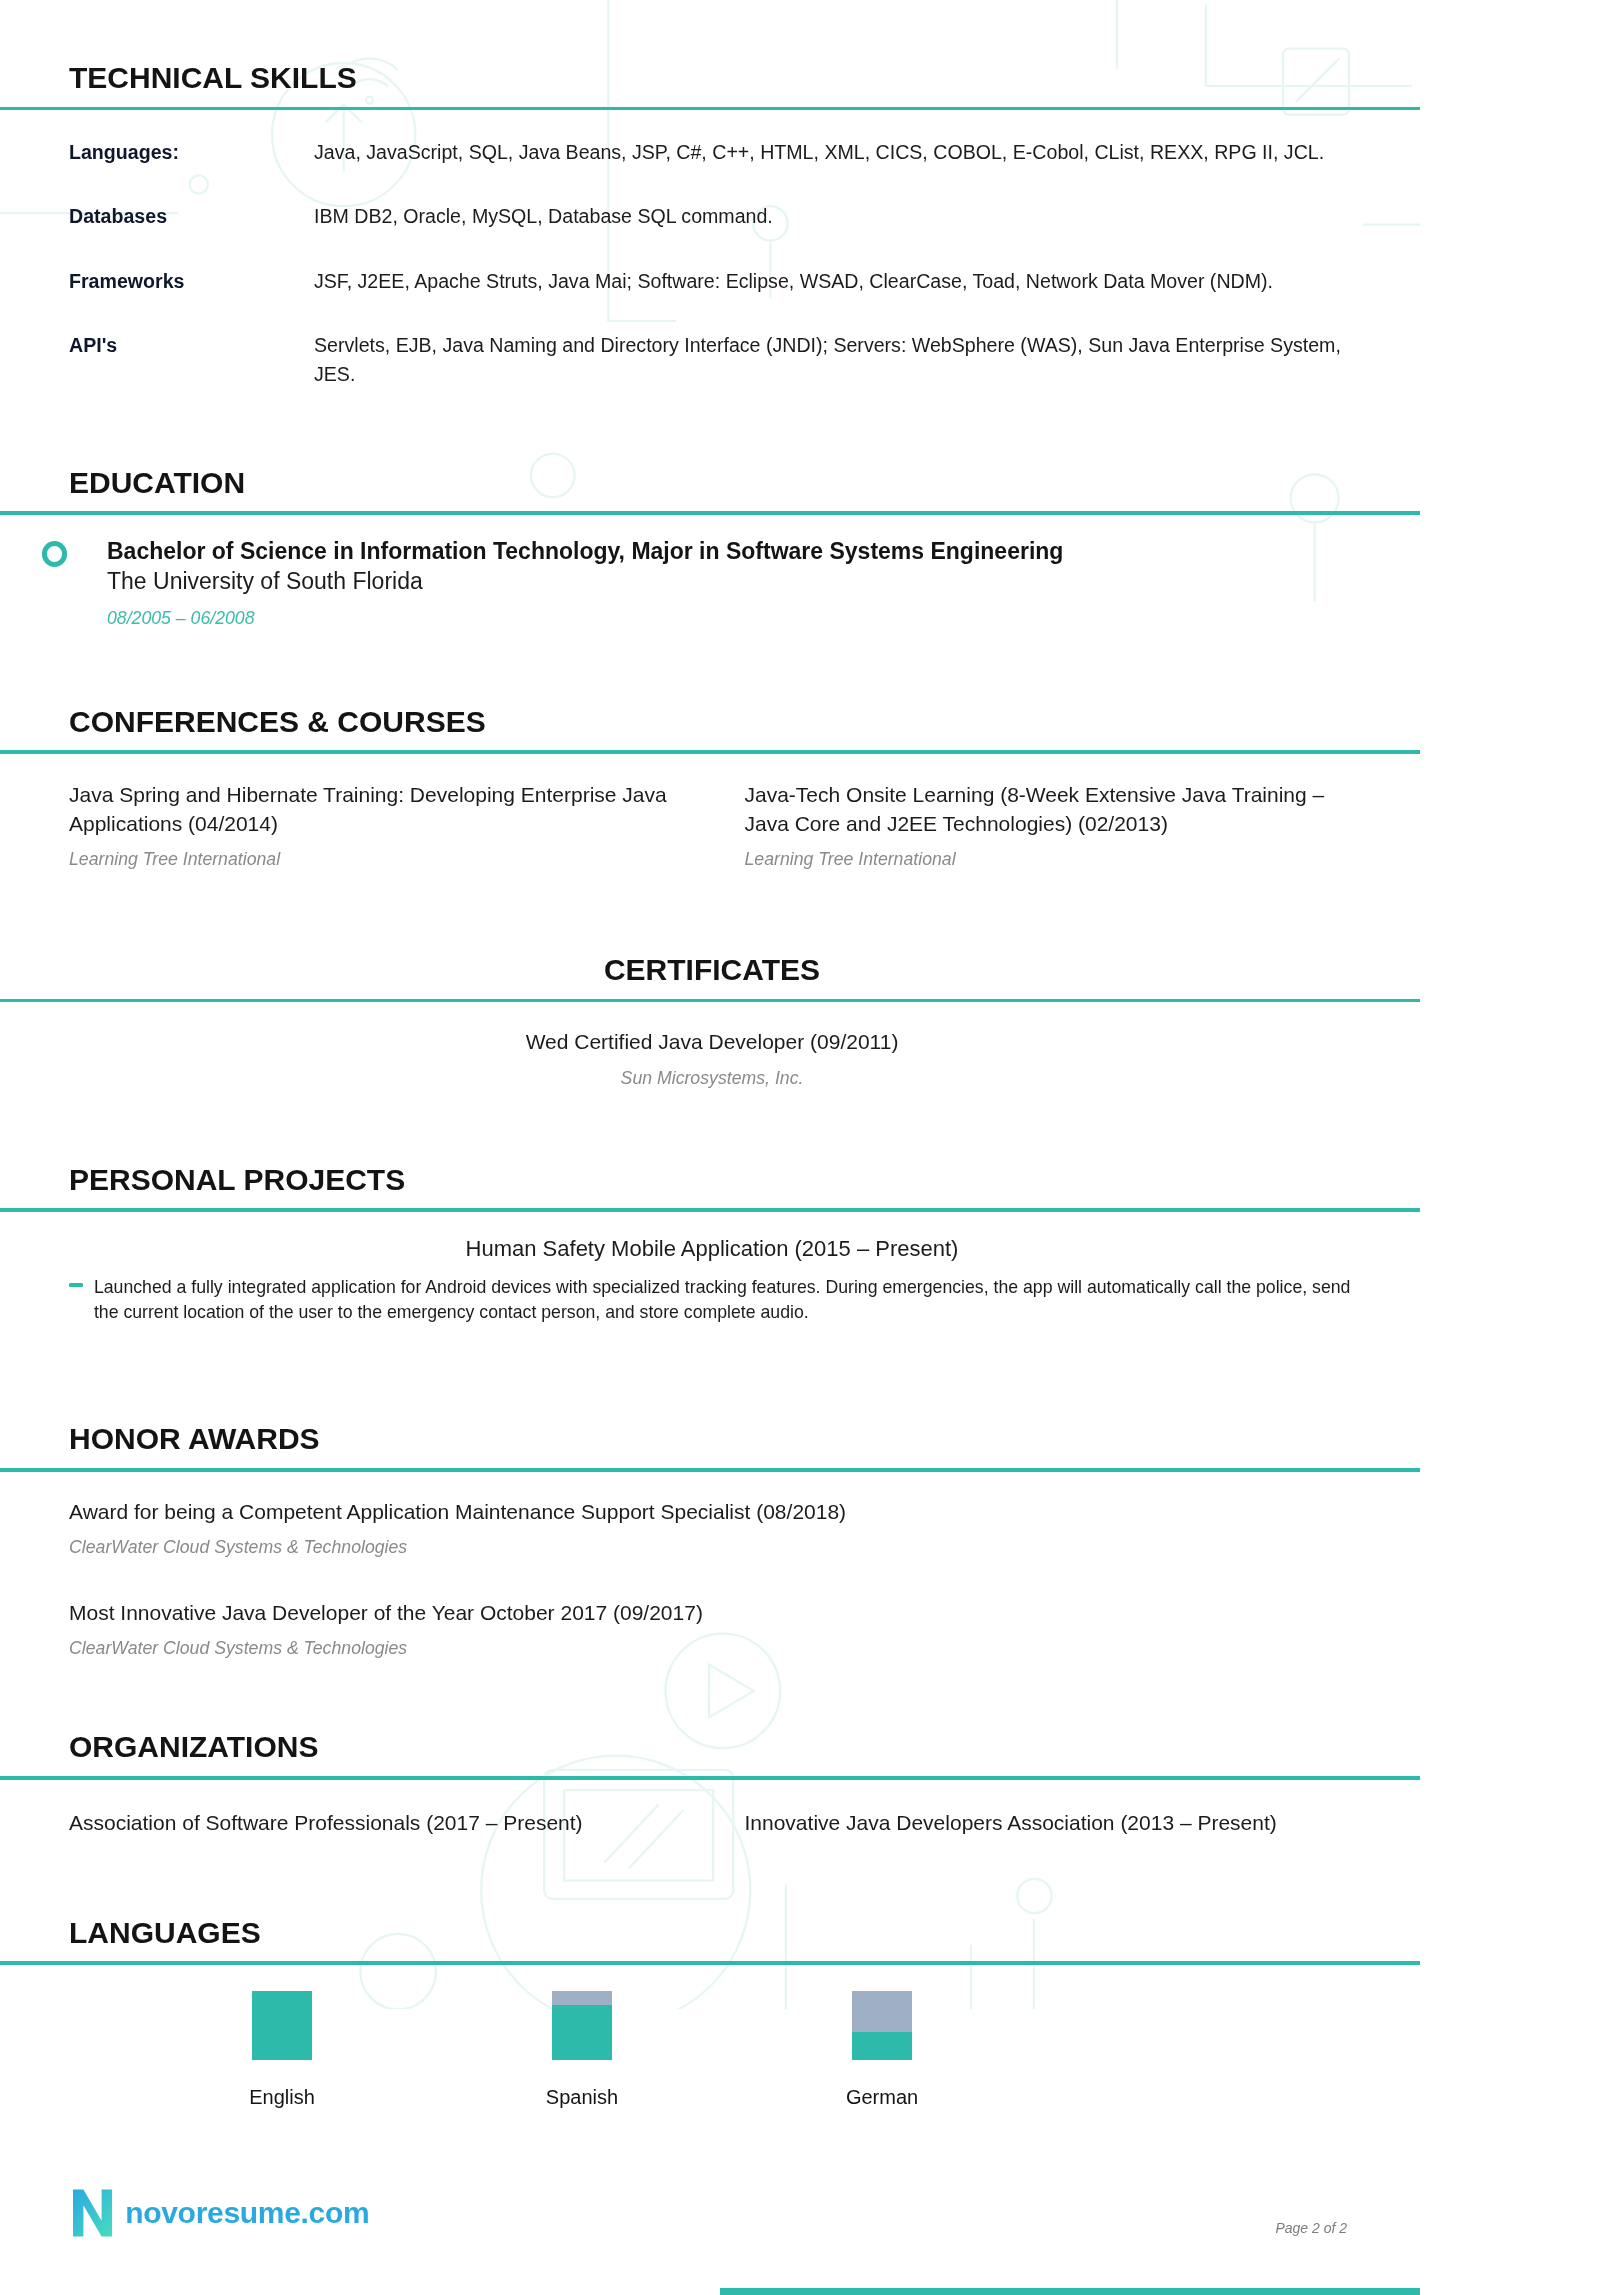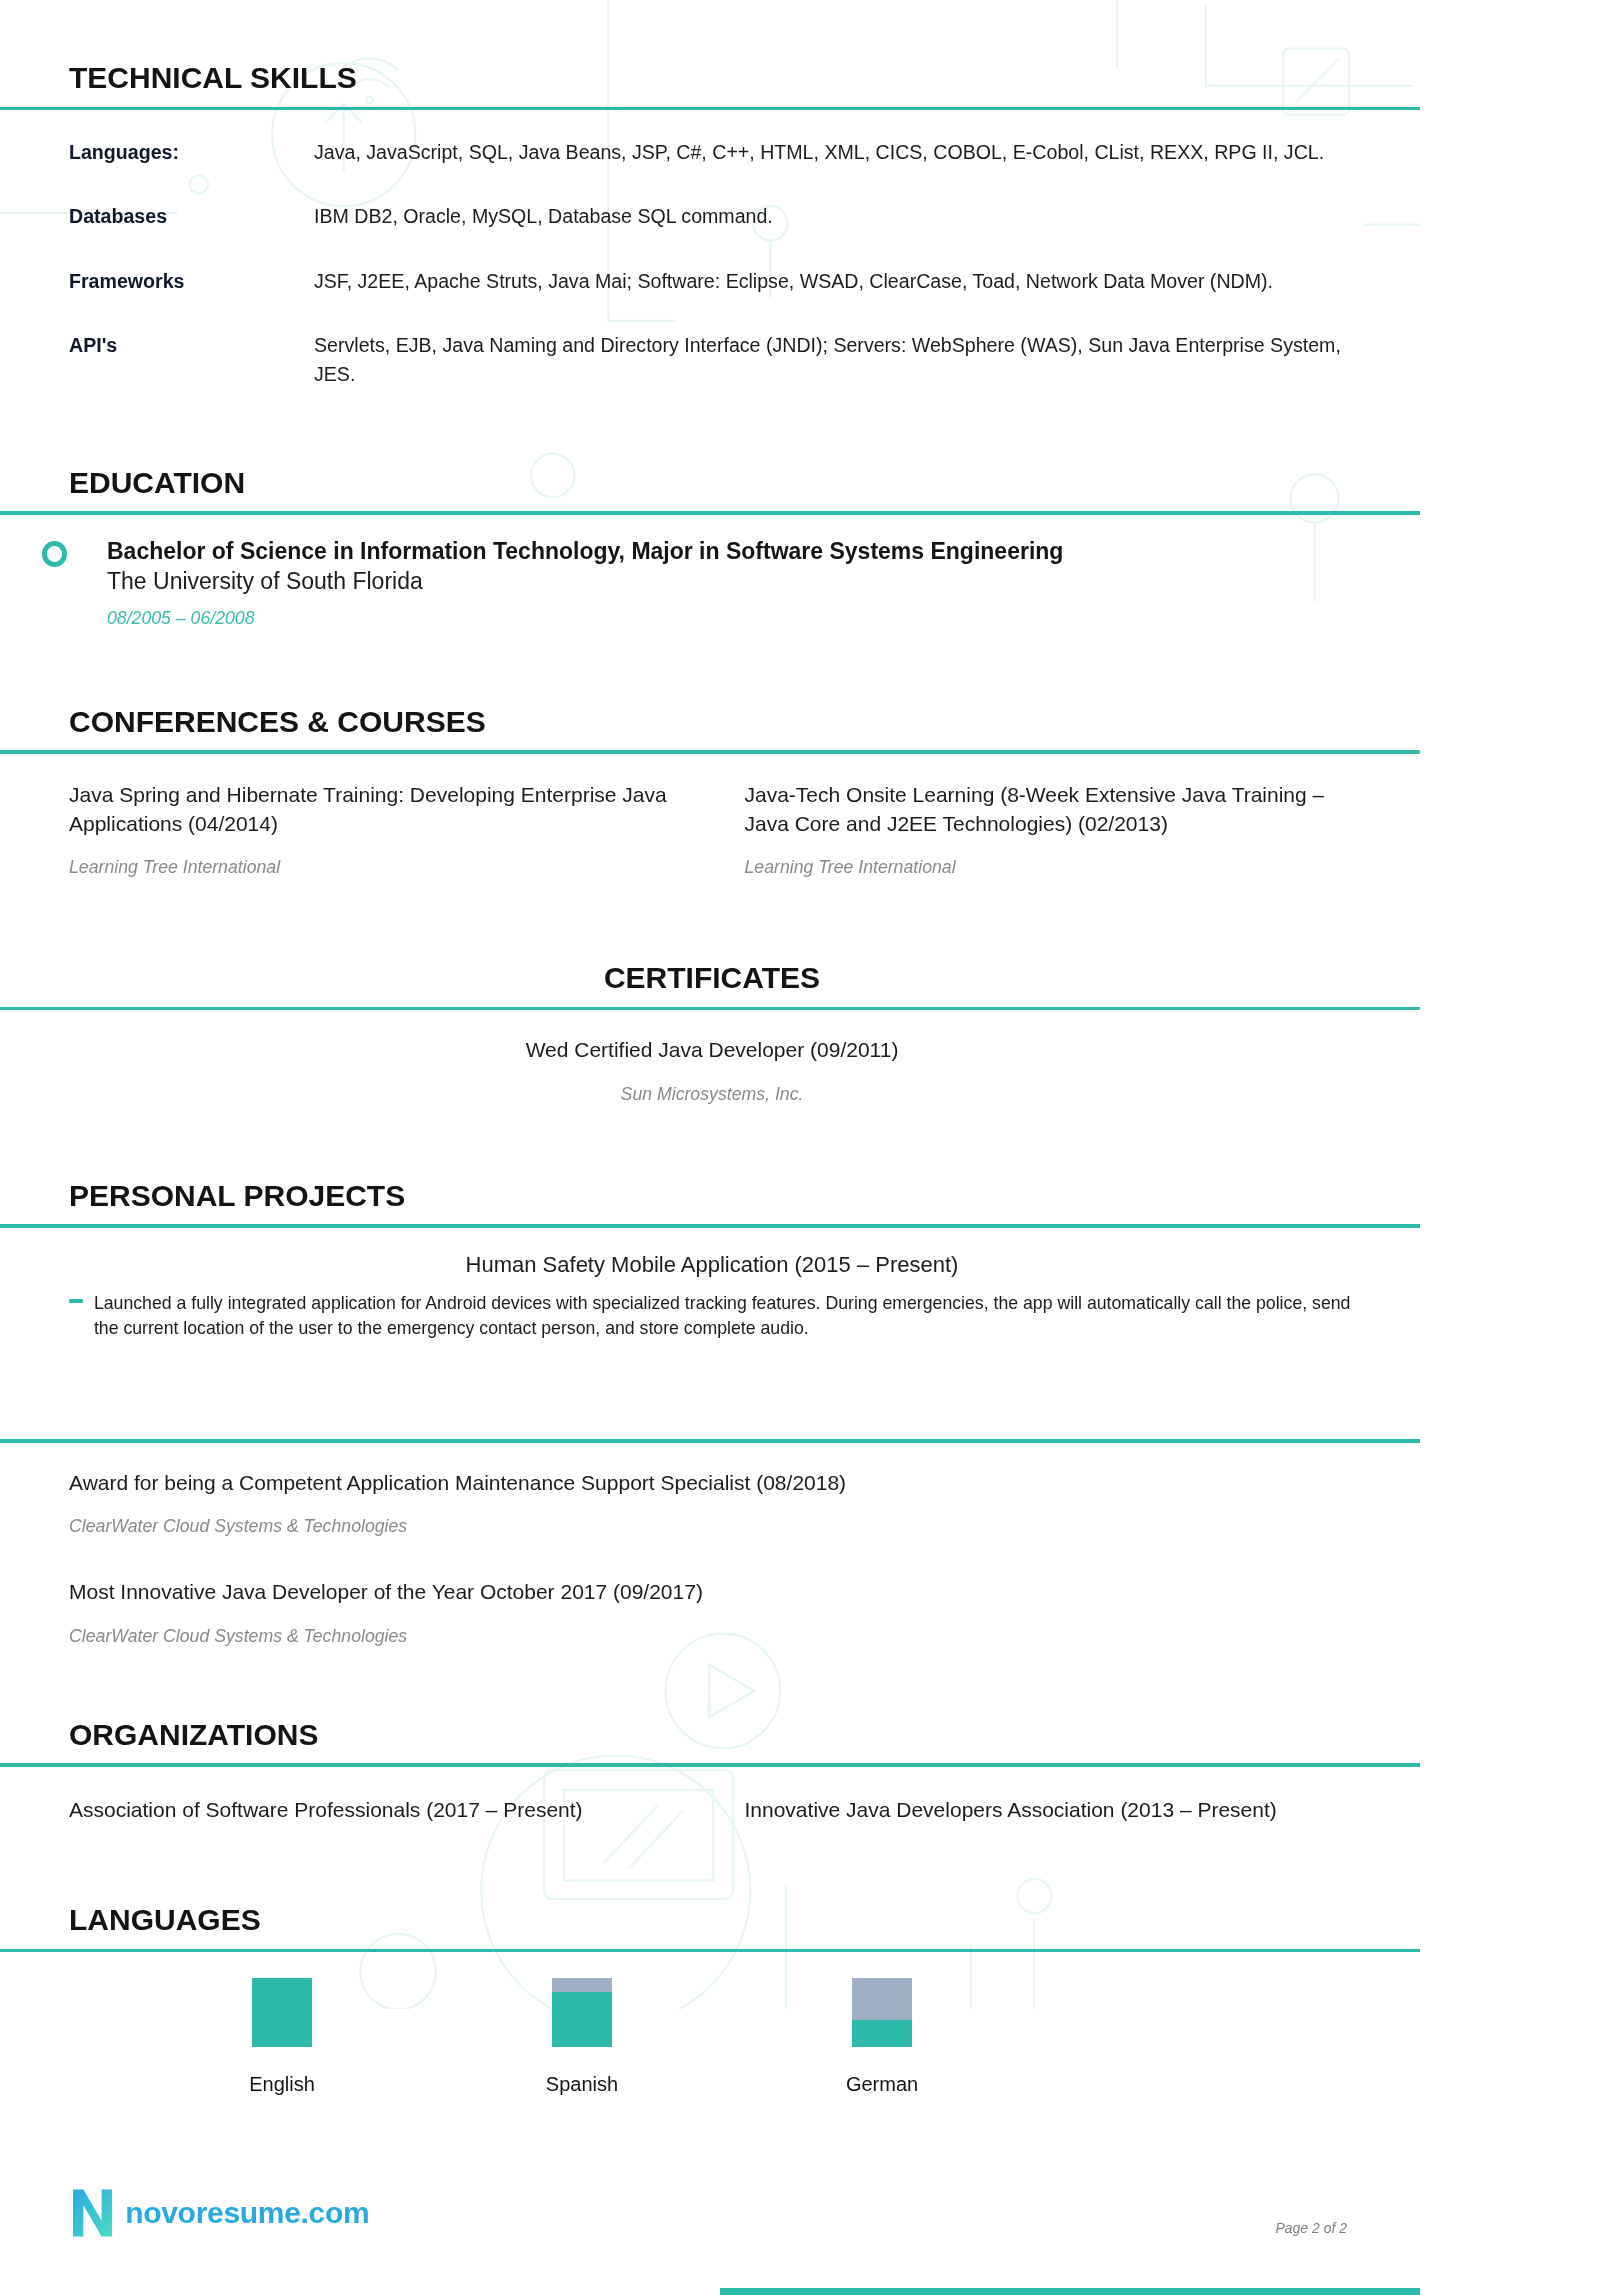--- a/index.html
+++ b/index.html
@@ -34,21 +34,21 @@
     position:absolute; left:-27.5px; top:3.9px; width:15.7px; height:15.7px;
     border:5.9px solid #2dbaab; border-radius:50%; background:#fff;
   }
   .edu-degree { font-size:23px; font-weight:700; line-height:1.3; color:#141414; }
   .edu-school { font-size:23px; font-weight:400; line-height:1.3; color:#1c1c1c; }
   .edu-dates { margin-top:10.5px; font-size:17.7px; font-style:italic; color:#3bbcad; }
 
   
   .two-col { display:grid; grid-template-columns:1fr 1fr; column-gap:65px; margin-top:27.5px; }
   .entry-name { font-size:21px; line-height:1.35; color:#1c1c1c; }
-  .entry-org { font-size:17.7px; font-style:italic; color:#8a8a8a; margin-top:19px; }
+  .entry-org { font-size:17.7px; font-style:italic; color:#8a8a8a; margin-top:11px; }
 
   #sec-conferences { margin-top:77px; }
   #sec-certificates { margin-top:84px;text-align:center; }
   .single-entry { margin-top:26px; }
 
   
   #sec-projects { margin-top:75px; }
   .project-title { margin-top:23.6px; font-size:22px; color:#1c1c1c;text-align:center; }
   .bullet-row { display:flex; margin-top:13px; }
   .bullet-dash { flex:0 0 14.4px; height:3.9px; background:#2dbaab; margin:8.5px 10.5px 0 0; border-radius:1.3px; }
@@ -178,20 +178,21 @@
       <h2 class="section-title">PERSONAL PROJECTS</h2>
       <div class="rule"></div>
       <div class="project-title">Human Safety Mobile Application (2015 – Present)</div>
       <div class="bullet-row">
         <span class="bullet-dash"></span>
         <div class="bullet-text">Launched a fully integrated application for Android devices with specialized tracking features. During emergencies, the app will automatically call the police, send the current location of the user to the emergency contact person, and store complete audio.</div>
       </div>
     </section>
 
     <section id="sec-awards">
+      <h2 class="section-title">HONOR AWARDS</h2>
       <div class="rule"></div>
       <div class="award-item">
         <div class="entry-name">Award for being a Competent Application Maintenance Support Specialist (08/2018)</div>
         <div class="entry-org">ClearWater Cloud Systems &amp; Technologies</div>
       </div>
       <div class="award-item">
         <div class="entry-name">Most Innovative Java Developer of the Year October 2017 (09/2017)</div>
         <div class="entry-org">ClearWater Cloud Systems &amp; Technologies</div>
       </div>
     </section>

